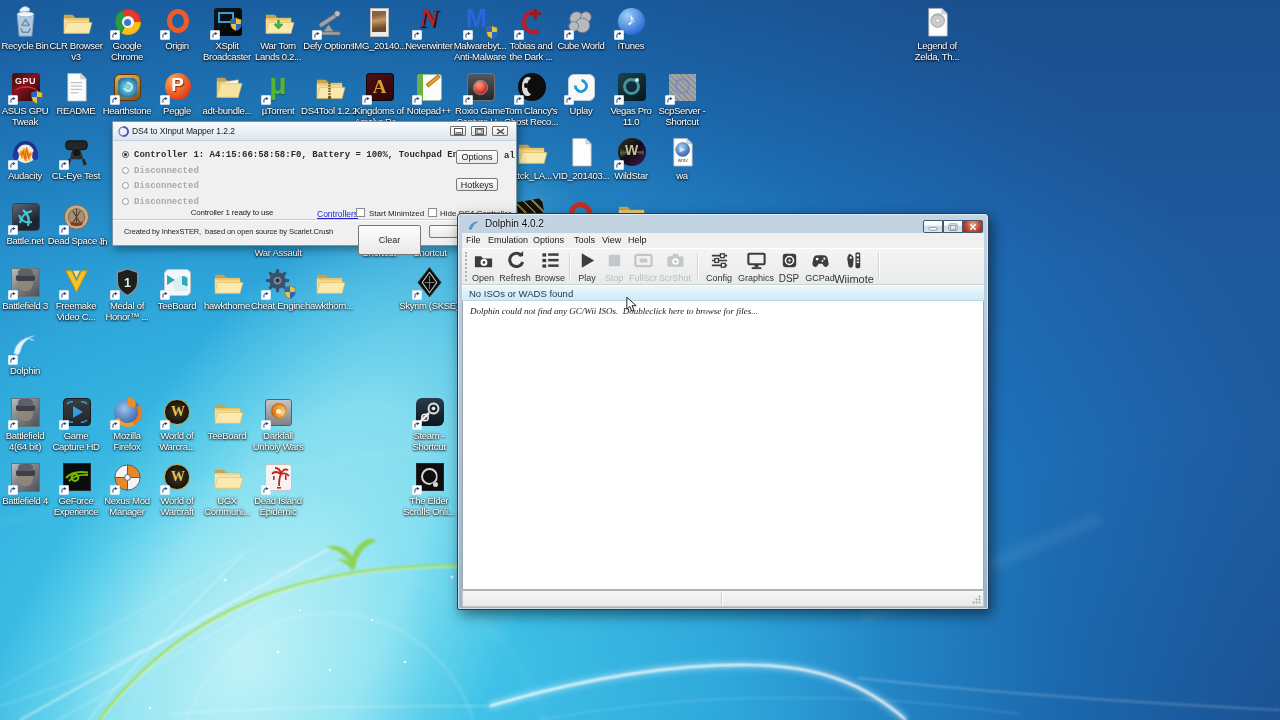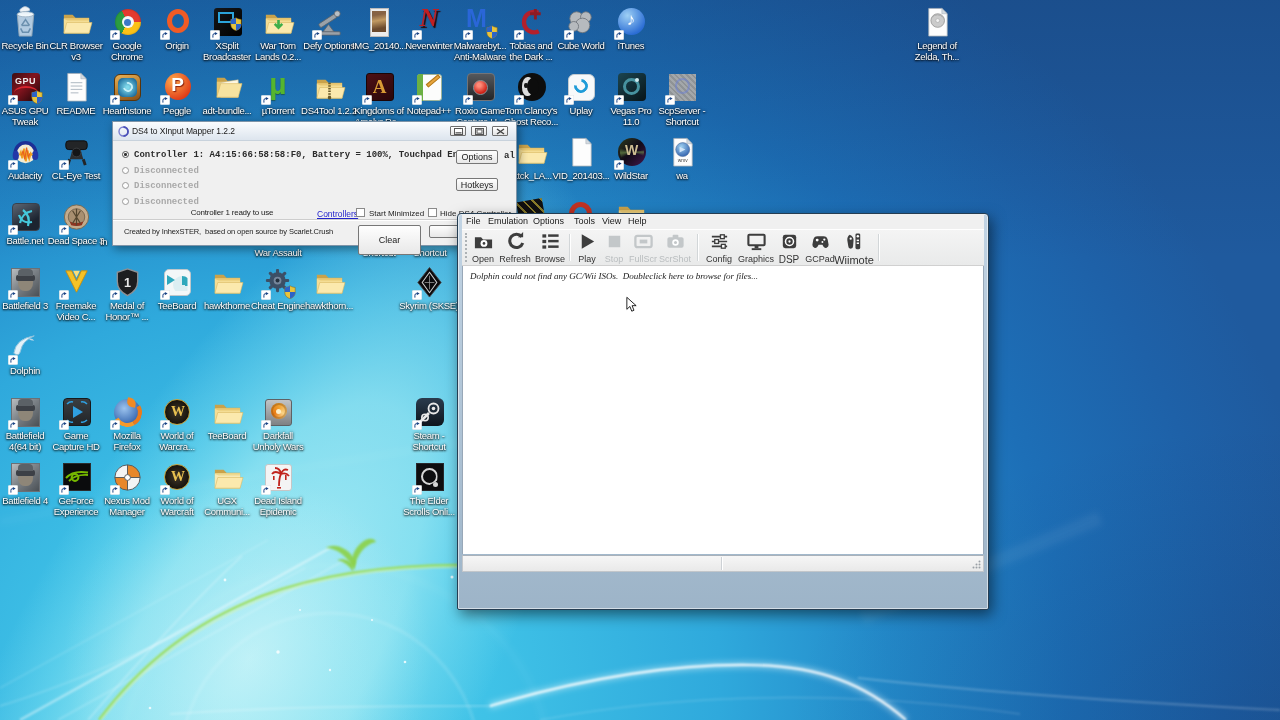--- a/index.html
+++ b/index.html
@@ -982,20 +982,44 @@
 <span class="cb" style="left:243px;top:86px"></span>
     <div class="a" style="left:256px;top:87px;font-size:8px;color:#222">Start Minimized</div>
 <span class="cb" style="left:315px;top:86px"></span>
     <div class="a" style="left:327px;top:87px;font-size:8px;color:#222">Hide DS4 Controller</div>
 <div class="a" style="left:0;top:97px;width:404px;border-top:1px solid #cdcdcd;border-bottom:1px solid #fff"></div>
 <div class="a" style="left:11px;top:105px;width:290px;font-size:7.5px;letter-spacing:-0.1px;color:#222">Created by InhexSTER,&nbsp; based on open source by Scarlet.Crush</div>
 <div class="a btn" style="left:245px;top:103px;width:63px;height:30px">Clear</div>
 <div class="a btn" style="left:316px;top:103px;width:82px;height:13px"></div>
 </div>
 <div id="dolphin">
+<div id="doltb">
+      <svg width="14" height="13" viewBox="0 0 34 34" style="margin:2px 4px 0 5px">
+        <path d="M5,23 Q7,8 26,5 Q14,10 12,20 Q10.5,27 5,23 Z" fill="#54a0d8" stroke="#2a6da8" stroke-width="1.5"></path>
+      </svg>
+      <span>Dolphin 4.0.2</span>
+<span class="aerobtns">
+<span class="ab">
+          <svg width="20" height="12" viewBox="0 0 20 12">
+            <rect x="5.5" y="6.5" width="9" height="3" rx="1.5" fill="#fff" stroke="#6a7685" stroke-width="0.8"></rect>
+          </svg>
+        </span>
+<span class="ab">
+          <svg width="20" height="12" viewBox="0 0 20 12">
+            <rect x="5.5" y="2.5" width="9" height="7.5" rx="1" fill="#fff" stroke="#6a7685" stroke-width="0.8"></rect>
+            <rect x="7" y="4.2" width="6" height="4.3" fill="#e8edf2" stroke="#6a7685" stroke-width="0.7"></rect>
+          </svg>
+        </span>
+<span class="ab red">
+          <svg width="20" height="12" viewBox="0 0 20 12">
+            <path d="M7,3 L13,9 M13,3 L7,9" stroke="#fff" stroke-width="1.6"></path>
+          </svg>
+        </span>
+</span>
+    </div>
 <div id="dolmenu">
       <span style="position:absolute;left:4px;top:2px">File</span>
       <span style="position:absolute;left:26px;top:2px">Emulation</span>
       <span style="position:absolute;left:71px;top:2px">Options</span>
       <span style="position:absolute;left:112px;top:2px">Tools</span>
       <span style="position:absolute;left:140px;top:2px">View</span>
       <span style="position:absolute;left:166px;top:2px">Help</span>
     </div>
 <div id="doltool">
       <div class="grip"></div>
@@ -1065,20 +1089,21 @@
         </svg><div style="font-size:9px;color:#333;margin-top:-2px">GCPad</div></div>
       <div class="a" style="left:371px;top:1px;width:42px;height:34px;text-align:center"><svg width="21" height="21" viewBox="0 0 22 22" style="margin-top:0">
           <rect x="12" y="2.5" width="5" height="16.5" rx="1.5" fill="#3d3d3d"></rect>
           <circle cx="14.5" cy="5.5" r="1.3" fill="#fff"></circle>
           <rect x="13.3" y="9" width="2.4" height="1.6" fill="#fff"></rect>
           <rect x="13.3" y="12" width="2.4" height="1.6" fill="#fff"></rect>
           <path d="M6,4 q-3,2 -2.5,6 l1,6 a2.5,2.5 0 0 0 5,0 l0.5,-6 q0.5,-4 -4,-6z" fill="#3d3d3d"></path>
           <circle cx="7" cy="8" r="1.2" fill="#fff"></circle>
         </svg><div style="font-size:11px;color:#333;margin-top:-2px">Wiimote</div></div>
     </div>
+<div id="dolbanner">No ISOs or WADS found</div>
 <div id="dolbody">
       <div id="dolhint">Dolphin could not find any GC/Wii ISOs.&nbsp; Doubleclick here to browse for files...</div>
     </div>
 <div id="dolstatus">
       <div class="sdiv"></div>
       <svg width="9" height="9" viewBox="0 0 9 9" style="position:absolute;right:2px;bottom:2px">
         <g fill="#9aa0a6">
           <circle cx="7.5" cy="1.5" r="1"></circle>
           <circle cx="7.5" cy="4.5" r="1"></circle>
           <circle cx="4.5" cy="4.5" r="1"></circle>

